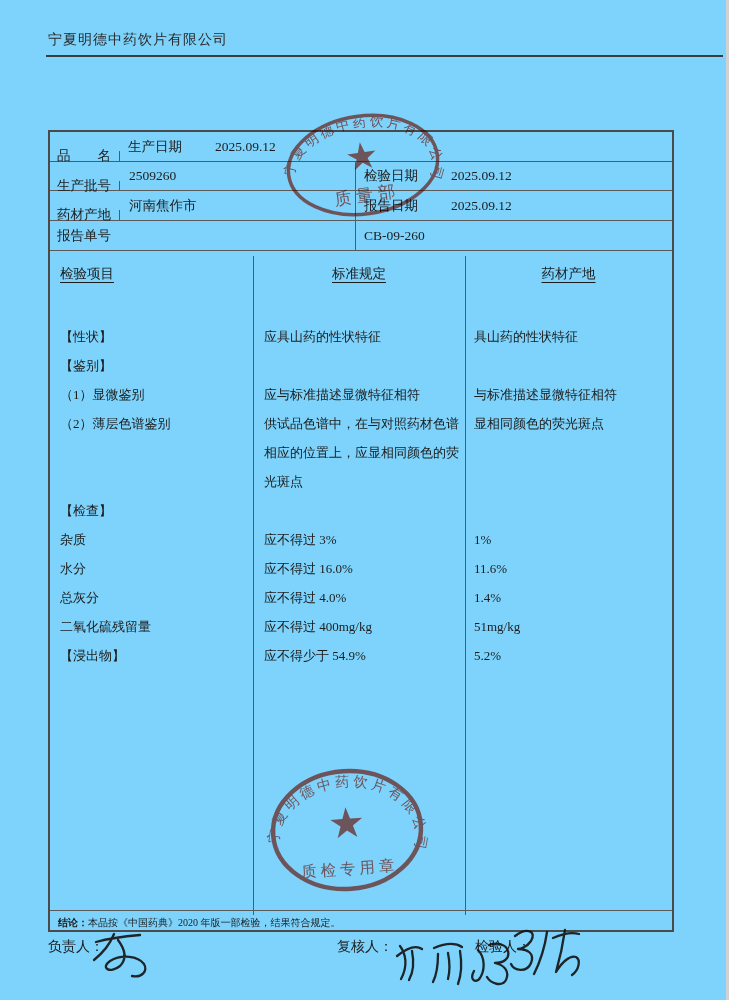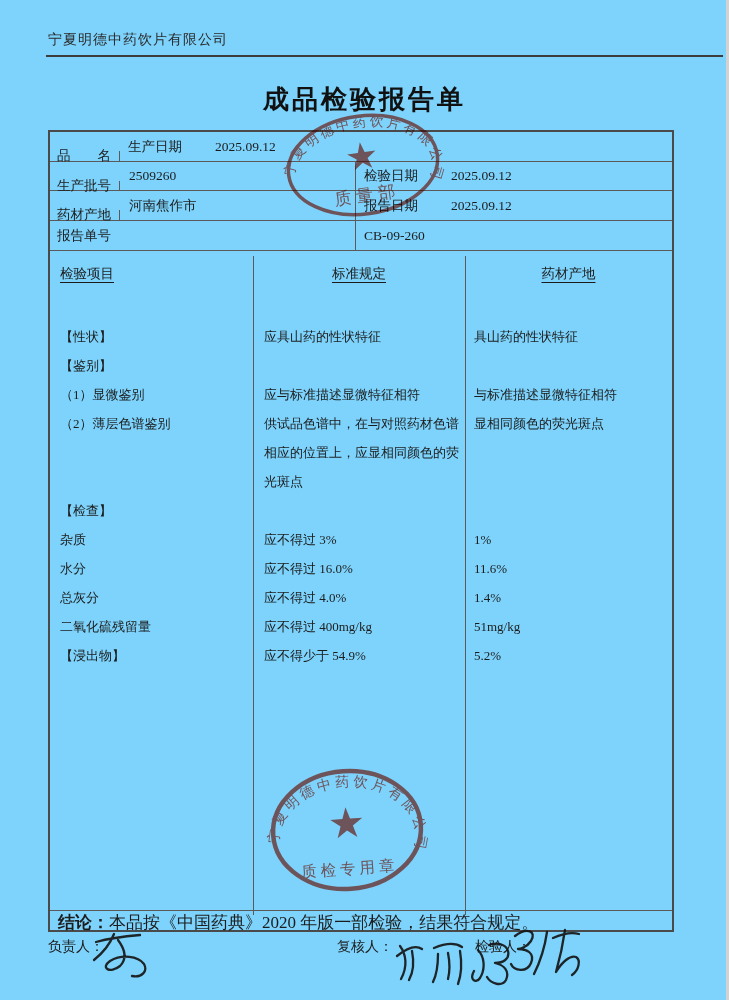--- a/index.html
+++ b/index.html
@@ -34,21 +34,21 @@
   .ihead{height:66px;padding-top:9px;box-sizing:border-box;font-size:13.5px;}
   .ihead .u{text-decoration:underline;text-underline-offset:4px;}
   .ih-item{padding-left:10px;}
   .ih-mid,.ih-res{text-align:center;}
   .irow{display:contents;}
   .bcell{line-height:29px;box-sizing:border-box;}
   .bi{padding-left:10px;}
   .bs{padding:0 5px 0 11px;}
   .br{padding-left:9px;}
   .conclusion{position:absolute;left:0;top:778px;right:0;height:24px;border-top:1px solid #5a5a5a;
-              box-sizing:border-box;display:flex;align-items:center;padding-left:8px;font-size:17px;}
+              box-sizing:border-box;display:flex;align-items:center;padding-left:8px;font-size:10px;}
   .conclusion b{font-weight:bold;}
   
   .sig-label{position:absolute;top:938px;font-size:14px;color:#1c1c1c;}
   .sl1{left:48px;} .sl2{left:337px;} .sl3{left:443px;margin-left:32px;}
   .sig{position:absolute;}
   .sig path{fill:none;stroke:#161616;stroke-width:2.3;stroke-linecap:round;stroke-linejoin:round;opacity:.92;}
   .sg1{left:84px;top:928px;} .sg2{left:388px;top:924px;} .sg3{left:505px;top:922px;}
   
   .stamp{position:absolute;opacity:.82;mix-blend-mode:multiply;}
   .stamp-top{left:277px;top:103px;}
@@ -56,21 +56,20 @@
   .stamp text{font-family:"Liberation Serif","DejaVu Serif",serif;}
 </style>
 </head>
 <body>
 
 <div class="page">
 
   <div class="company">宁夏明德中药饮片有限公司</div>
   <div class="header-rule"></div>
 
-  <div class="title">成品检验报告单</div>
 
   <div class="doc-table">
 
     <div class="info-row">
       <div class="cell c1">
           <span class="jlab">品名</span>
         </div>
       <div class="cell c3">
         <span class="lab2">生产日期</span>
         <span>2025.09.12</span>

